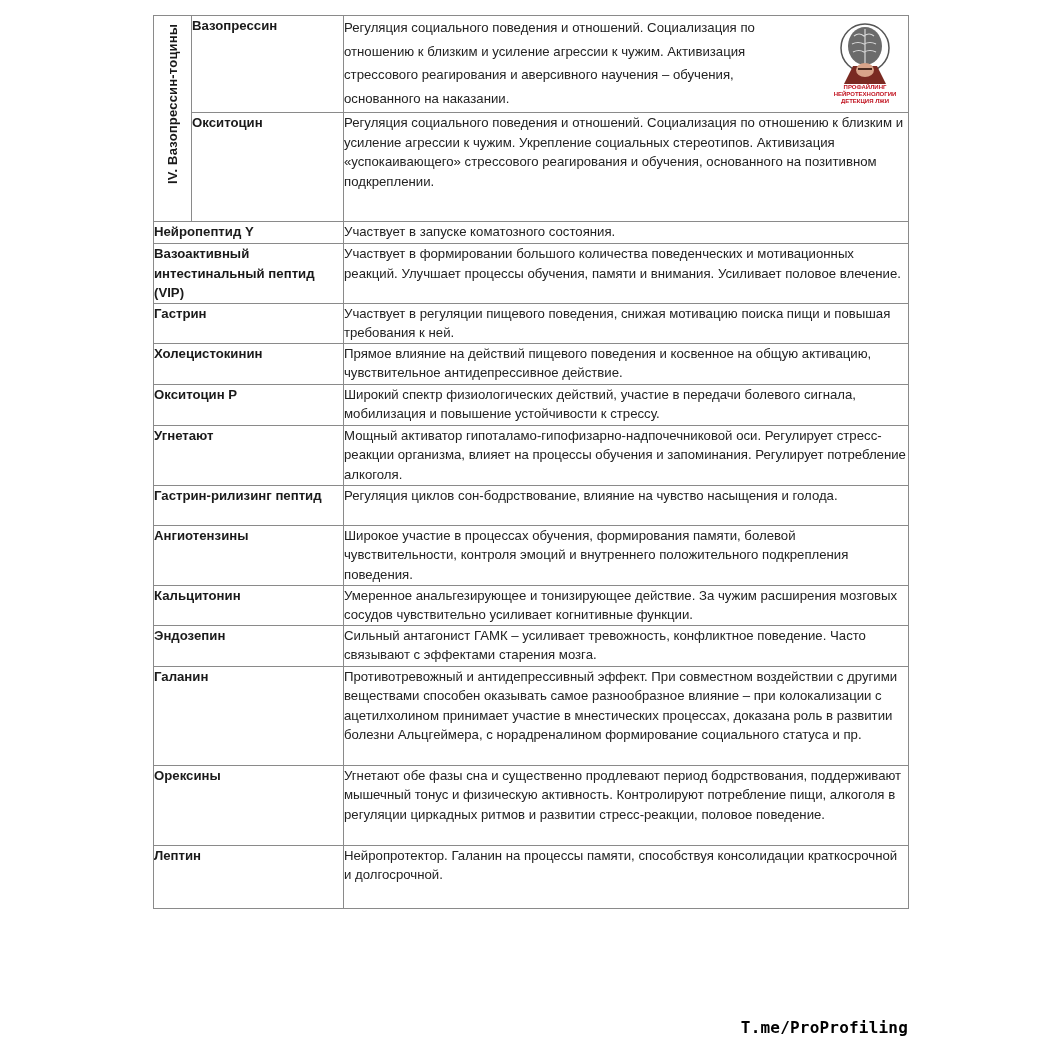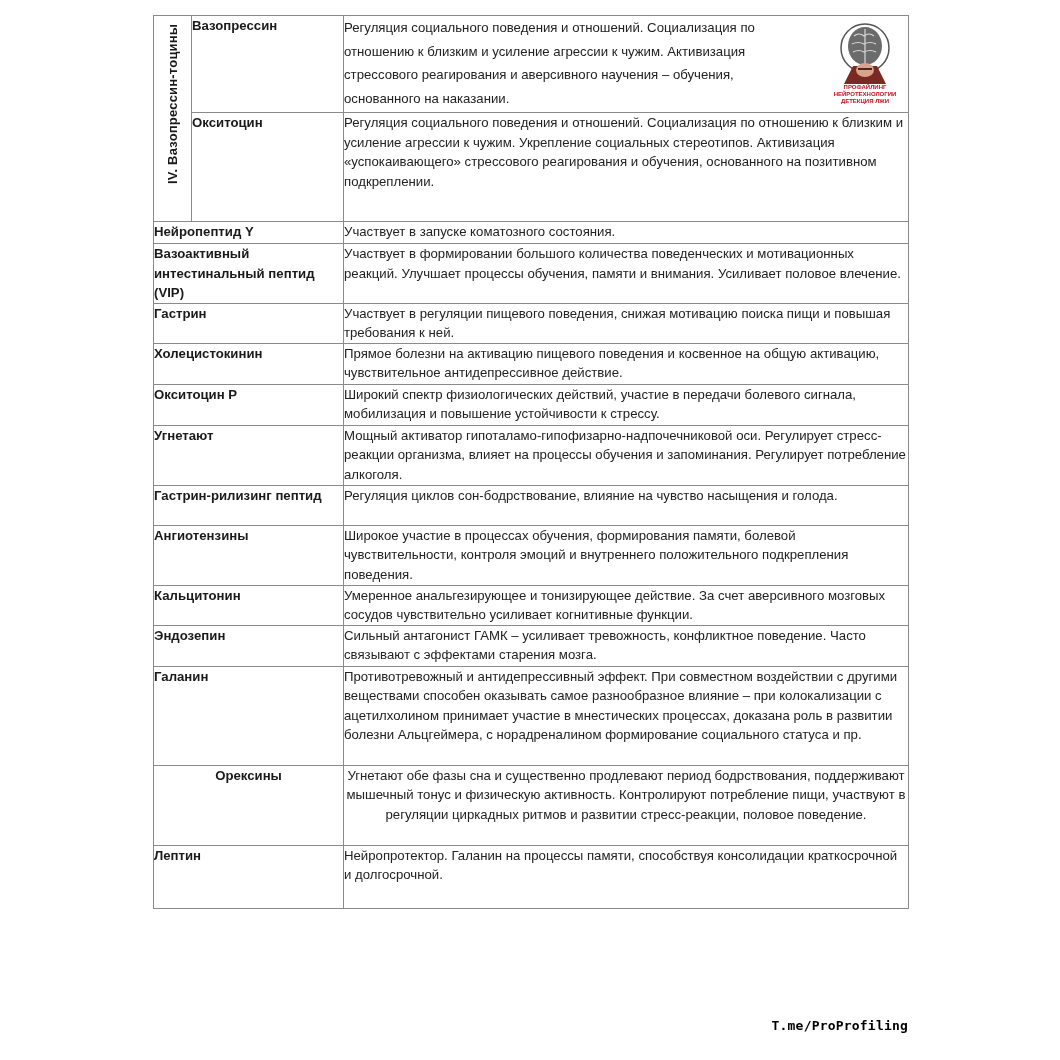--- a/index.html
+++ b/index.html
@@ -71,21 +71,21 @@
   tr.r-vip td { height: 58px; }
   tr.r-gastrin td { height: 39px; }
   tr.r-cck td { height: 40px; }
   tr.r-subp td { height: 40px; }
   tr.r-bombesin td { height: 59px; }
   tr.r-grp td { height: 39px; }
   tr.r-angio td { height: 59px; }
   tr.r-calci td { height: 39px; }
   tr.r-endo td { height: 40px; }
   tr.r-galanin td { height: 98px; }
-  tr.r-orexin td { height: 79px; text-align: center; }
+  tr.r-orexin td { height: 79px; }
   tr.r-leptin td { height: 62px; }
 
   .logo {
     position: absolute;
     right: 4px;
     top: 6px;
     width: 78px;
     height: 90px;
   }
   .logo svg { display: block; }
@@ -100,21 +100,21 @@
     color: #c1121f;
     font-family: "Liberation Sans", sans-serif;
   }
 
   .watermark {
     position: absolute;
     right: 152px;
     top: 1018px;
     font-family: "DejaVu Sans Mono", "Liberation Mono", monospace;
     font-weight: bold;
-    font-size: 13px;
+    font-size: 16px;
     color: #000;
     letter-spacing: 0.2px;
   }
 </style>
 </head>
 <body>
 
 <div class="page">
   <table class="peptides">
     <colgroup>
@@ -159,53 +159,53 @@
       <tr class="r-vip">
         <td class="name-cell" colspan="2">Вазоактивный интестинальный пептид (VIP)</td>
         <td class="desc-cell">Участвует в формировании большого количества поведенческих и мотивационных реакций. Улучшает процессы обучения, памяти и внимания. Усиливает половое влечение.</td>
       </tr>
       <tr class="r-gastrin">
         <td class="name-cell" colspan="2">Гастрин</td>
         <td class="desc-cell">Участвует в регуляции пищевого поведения, снижая мотивацию поиска пищи и повышая требования к ней.</td>
       </tr>
       <tr class="r-cck">
         <td class="name-cell" colspan="2">Холецистокинин</td>
-        <td class="desc-cell">Прямое болезни на активацию пищевого поведения и косвенное на общую активацию, чувствительное антидепрессивное действие.</td>
+        <td class="desc-cell">Прямое влияние на действий пищевого поведения и косвенное на общую активацию, чувствительное антидепрессивное действие.</td>
       </tr>
       <tr class="r-subp">
         <td class="name-cell" colspan="2">Окситоцин Р</td>
         <td class="desc-cell">Широкий спектр физиологических действий, участие в передачи болевого сигнала, мобилизация и повышение устойчивости к стрессу.</td>
       </tr>
       <tr class="r-bombesin">
         <td class="name-cell" colspan="2">Угнетают</td>
         <td class="desc-cell">Мощный активатор гипоталамо-гипофизарно-надпочечниковой оси. Регулирует стресс-реакции организма, влияет на процессы обучения и запоминания. Регулирует потребление алкоголя.</td>
       </tr>
       <tr class="r-grp">
         <td class="name-cell" colspan="2">Гастрин-рилизинг пептид</td>
         <td class="desc-cell">Регуляция циклов сон-бодрствование, влияние на чувство насыщения и голода.</td>
       </tr>
       <tr class="r-angio">
         <td class="name-cell" colspan="2">Ангиотензины</td>
         <td class="desc-cell">Широкое участие в процессах обучения, формирования памяти, болевой чувствительности, контроля эмоций и внутреннего положительного подкрепления поведения.</td>
       </tr>
       <tr class="r-calci">
         <td class="name-cell" colspan="2">Кальцитонин</td>
-        <td class="desc-cell">Умеренное анальгезирующее и тонизирующее действие. За счет аверсивного мозговых сосудов чувствительно усиливает когнитивные функции.</td>
+        <td class="desc-cell">Умеренное анальгезирующее и тонизирующее действие. За чужим расширения мозговых сосудов чувствительно усиливает когнитивные функции.</td>
       </tr>
       <tr class="r-endo">
         <td class="name-cell" colspan="2">Эндозепин</td>
         <td class="desc-cell">Сильный антагонист ГАМК – усиливает тревожность, конфликтное поведение. Часто связывают с эффектами старения мозга.</td>
       </tr>
       <tr class="r-galanin">
         <td class="name-cell" colspan="2">Галанин</td>
         <td class="desc-cell">Противотревожный и антидепрессивный эффект. При совместном воздействии с другими веществами способен оказывать самое разнообразное влияние – при колокализации с ацетилхолином принимает участие в мнестических процессах, доказана роль в развитии болезни Альцгеймера, с норадреналином формирование социального статуса и пр.</td>
       </tr>
       <tr class="r-orexin">
         <td class="name-cell" colspan="2">Орексины</td>
-        <td class="desc-cell">Угнетают обе фазы сна и существенно продлевают период бодрствования, поддерживают мышечный тонус и физическую активность. Контролируют потребление пищи, участвуют в регуляции циркадных ритмов и развитии стресс-реакции, половое поведение.</td>
+        <td class="desc-cell">Угнетают обе фазы сна и существенно продлевают период бодрствования, поддерживают мышечный тонус и физическую активность. Контролируют потребление пищи, алкоголя в регуляции циркадных ритмов и развитии стресс-реакции, половое поведение.</td>
       </tr>
       <tr class="r-leptin">
         <td class="name-cell" colspan="2">Лептин</td>
         <td class="desc-cell">Нейропротектор.  Галанин на процессы памяти, способствуя консолидации краткосрочной и долгосрочной.</td>
       </tr>
     </tbody>
   </table>
 
   <div class="watermark">T.me/ProProfiling</div>
 </div>

